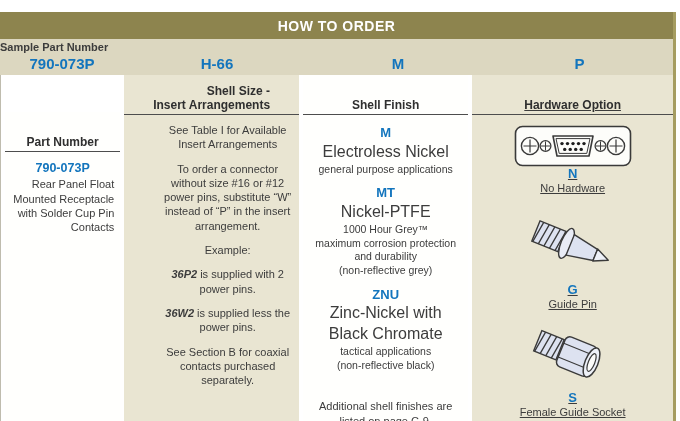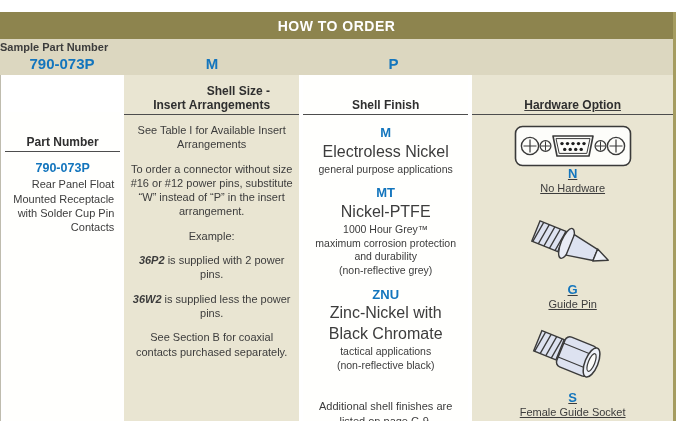--- a/index.html
+++ b/index.html
@@ -46,21 +46,21 @@
     font-size:12px; font-weight:bold; text-align:right; color:#2f2f2f;
     border-bottom:1px solid #4d4d4d; padding-bottom:2px;
   }
   .pre { white-space:pre-line; }
 
   .col-body { flex:1; padding:8px 6px; font-size:11px; line-height:1.3; text-align:center; }
 
   .part-number { color:#1375bd; font-weight:bold; font-size:12.5px; margin-bottom:1px; }
   .part-desc { font-size:11px;text-align:right; }
 
-  .col-body p { margin-bottom:10px; }
+  .col-body p { margin-bottom:10px;margin-left:32px; }
   .code-lead { font-weight:bold; font-style:italic; }
 
   .finish-code { color:#1375bd; font-weight:bold; font-size:13px; margin-top:2px; }
   .finish-name { font-size:16px; }
   .finish-notes { font-size:10.5px; }
   .finish-block { margin-bottom:9px; }
   .finish-footnote { margin-top:27px; font-size:11px; }
 
   .hw-block { display:flex; flex-direction:column; align-items:center; }
   .hw-code { color:#1375bd; font-weight:bold; font-size:13px; line-height:1.1; }
@@ -74,20 +74,21 @@
   <div class="order-table">
 
     <div class="title-bar">
       <span>HOW TO ORDER</span>
     </div>
 
     <div class="sample-band">
       <div class="sample-label">Sample Part Number</div>
       <div class="sample-values">
         <div class="sv sv-1">790-073P</div>
+        <div class="sv sv-2">H-66</div>
         <div class="sv sv-3">M</div>
         <div class="sv sv-4">P</div>
       </div>
     </div>
 
     <div class="columns">
 
       <div class="col col-1 col-white">
         <div class="col-header">Part Number</div>
         <div class="col-body">

